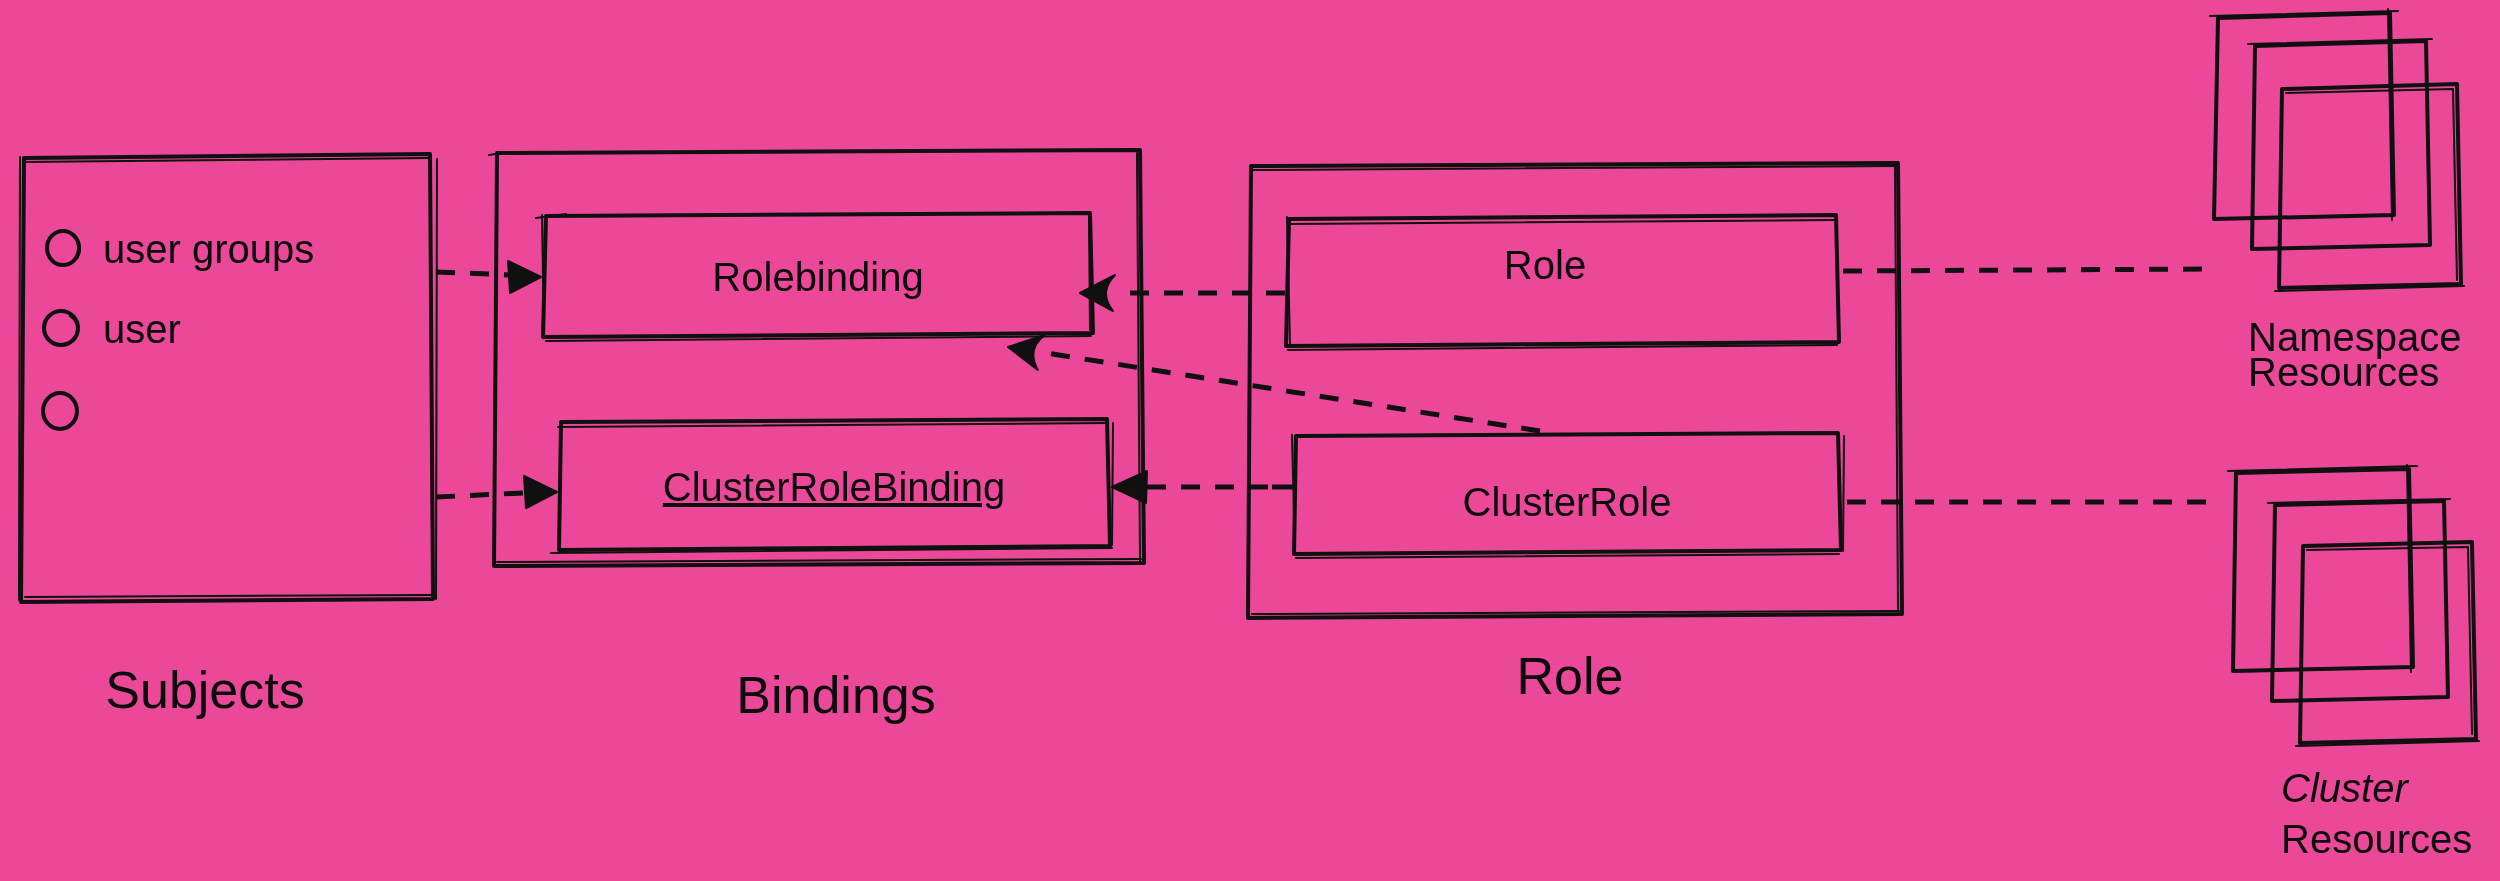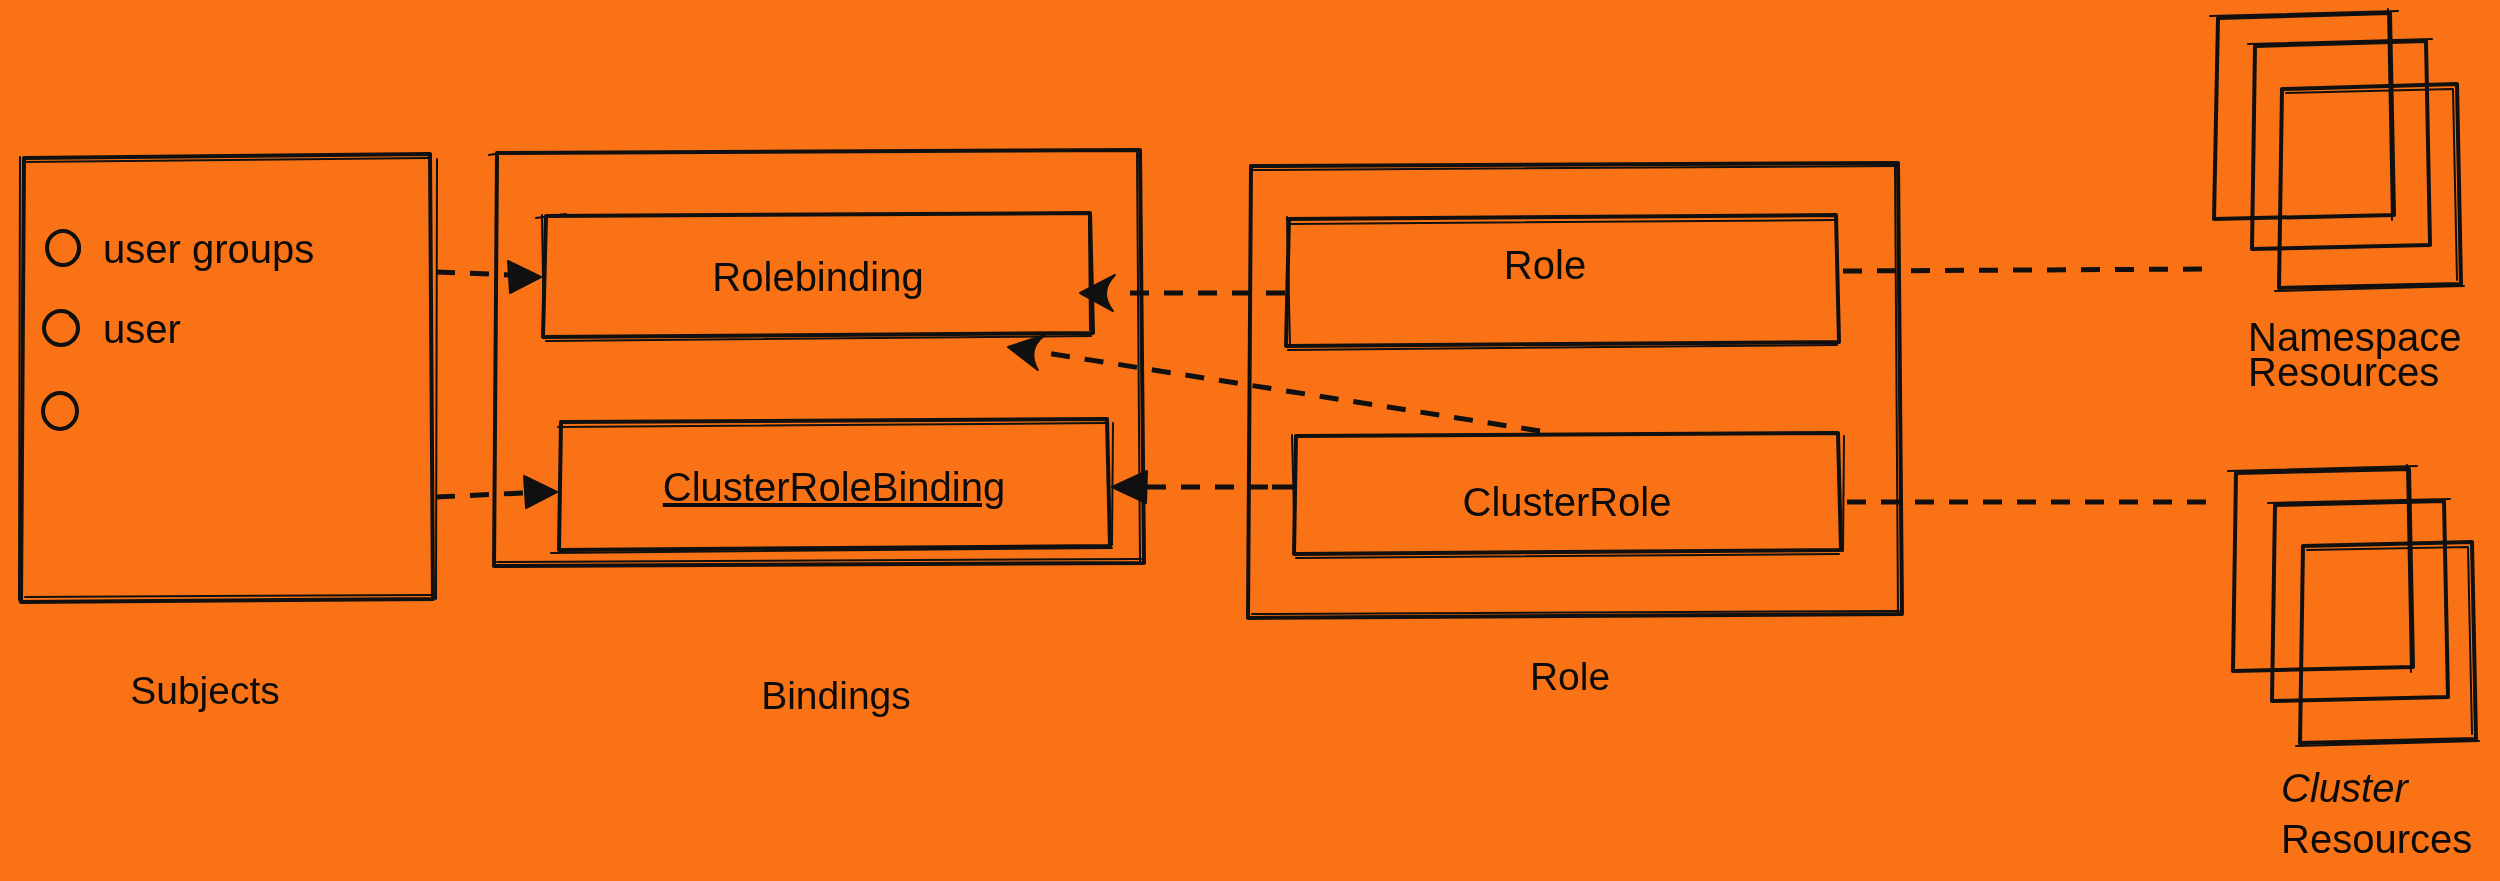--- a/index.html
+++ b/index.html
@@ -1,34 +1,34 @@
 <!DOCTYPE html>
 <html><head>
 <meta charset="utf-8">
 <style>
   html,body{margin:0;padding:0;background:#ffffff;}
   .canvas{
     position:relative;
     width:2500px;height:881px;
-    background:#f97316;
+    background:#ec4899;
     font-family:"Liberation Sans", sans-serif;
     overflow:hidden;
   }
   .strokes{position:absolute;left:0;top:0;}
   .t{
     position:absolute;
     color:#0c0c0c;
     font-family:"Liberation Sans", sans-serif;
     white-space:nowrap;
     line-height:1;
   }
   .c{transform:translate(-50%,-50%);}   
   .v{transform:translate(0,-50%);}      
   .s40{font-size:40px;}
-  .s42{font-size:39px;}
+  .s42{font-size:52px;}
 </style>
 </head>
 <body>
 
 <div class="canvas">
 
   <svg class="strokes" width="2500" height="881" viewBox="0 0 2500 881" fill="none" stroke="#101010" stroke-width="4" stroke-linecap="round" stroke-linejoin="round">
 
     <g>
       <path d="M24,158 L430,154 L433,599 L21,602 Z"></path>

